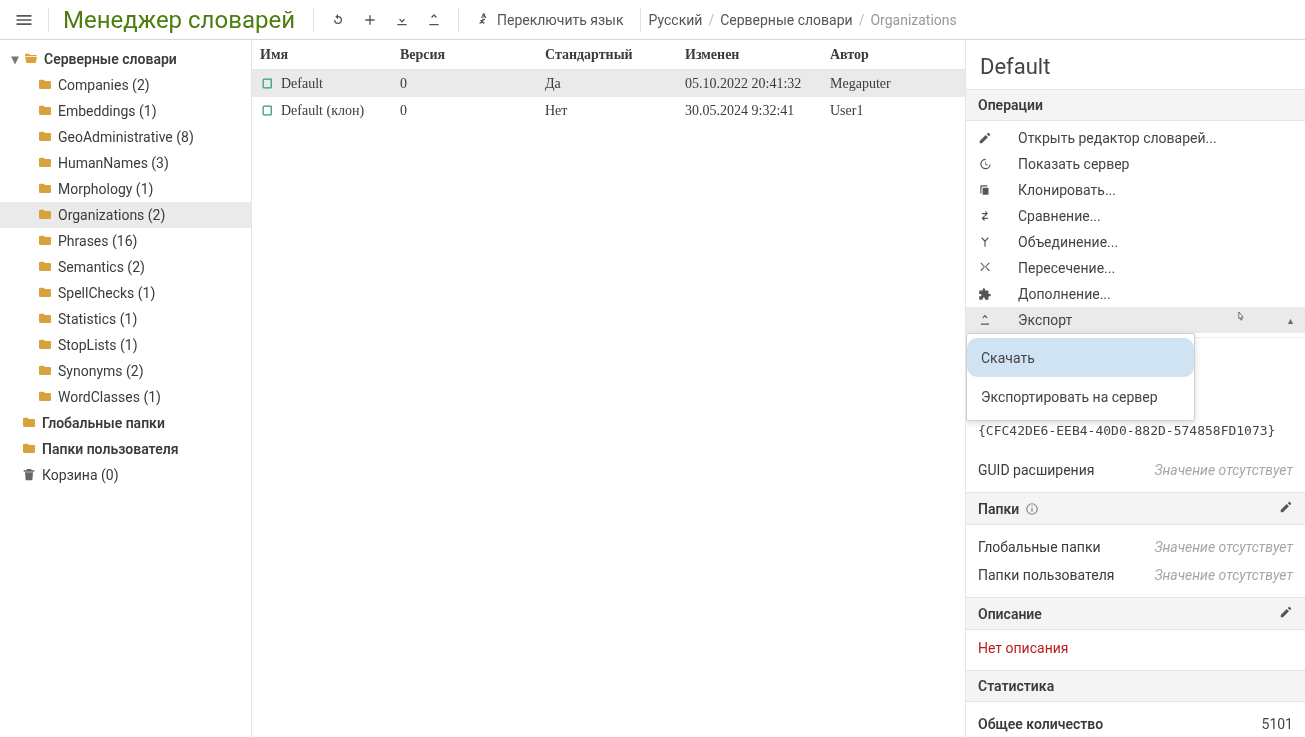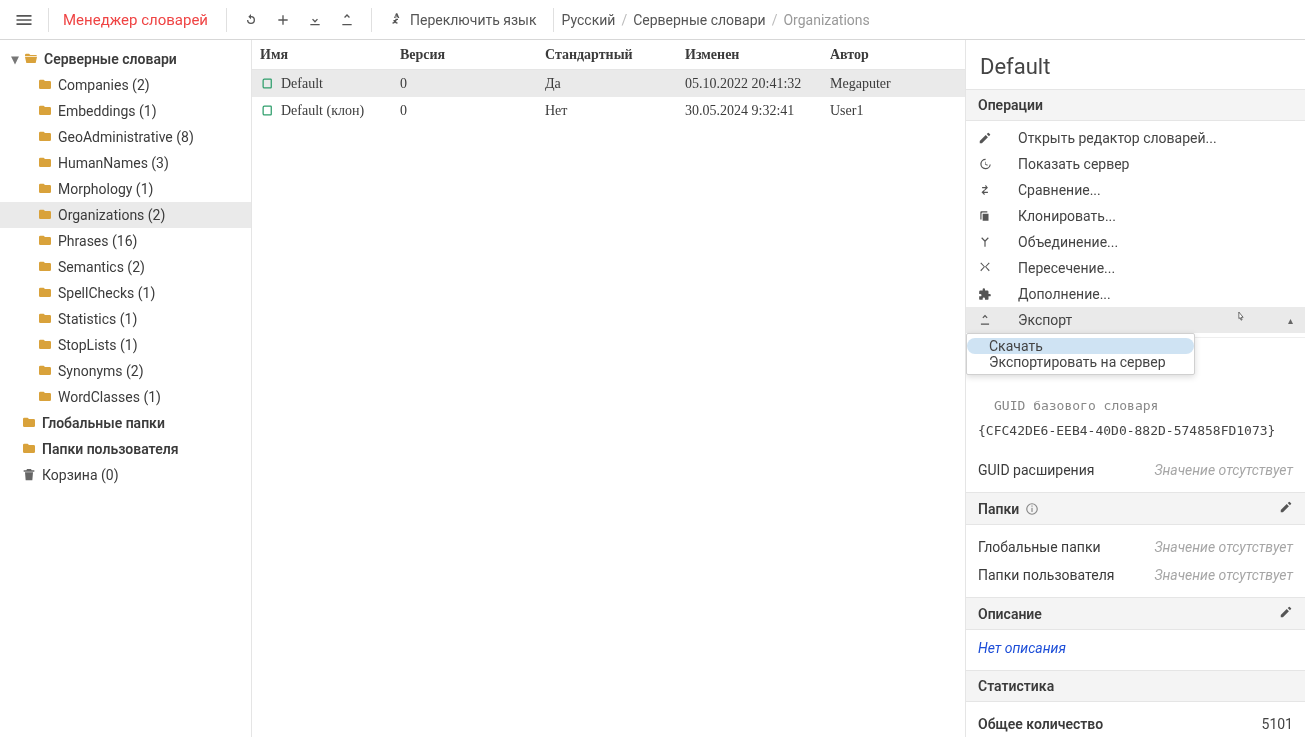--- a/index.html
+++ b/index.html
@@ -1,21 +1,21 @@
 <!DOCTYPE html>
 <html><head>
 <meta charset="utf-8">
 <style>
   * { box-sizing: border-box; }
   html, body { margin:0; padding:0; font-family: -apple-system, BlinkMacSystemFont, "Segoe UI", Roboto, Arial, sans-serif; font-size:14px; color:#3b3b3b; background:#fff; height:100%; }
   .app { display:flex; flex-direction:column; height:737px; width:1305px; }
   .toolbar { display:flex; align-items:center; height:40px; border-bottom:1px solid #d7d7d7; padding:0 8px; gap:0; }
   .toolbar .sep { width:1px; height:24px; background:#e0e0e0; margin:0 8px; }
   .toolbar .iconbtn { width:32px; height:32px; display:flex; align-items:center; justify-content:center; cursor:pointer; color:#555; }
-  .toolbar .title { font-size:15px; color:#ef4444; padding:0 10px 0 6px; white-space:nowrap; }
+  .toolbar .title { font-size:24px; color:#4d7c0f; padding:0 10px 0 6px; white-space:nowrap; }
   .toolbar .langbtn { display:flex; align-items:center; gap:6px; color:#555; cursor:pointer; padding:0 8px; height:32px; }
   .toolbar .crumbs { display:flex; gap:6px; color:#555; }
   .toolbar .crumbs .sep2 { color:#bbb; }
   .toolbar .crumbs .cur { color:#999; }
   .toolbar svg { width:16px; height:16px; }
   .hamburger svg { width:20px; height:20px; }
 
   .work { flex:1; display:flex; min-height:0; }
   .sidebar { width:252px; border-right:1px solid #e5e5e5; overflow:auto; padding-top:6px; }
   .treeitem { display:flex; align-items:center; height:26px; padding-left:8px; cursor:pointer; color:#3b3b3b; }
@@ -48,24 +48,24 @@
   .oprow.expanded { background:#eaeaea; }
   .oprow .chev { margin-left:auto; color:#666; font-size:10px; }
   .oprow svg { width:14px; height:14px; color:#555; }
 
   .kvlist { padding:8px 12px; }
   .kv { display:flex; padding:6px 0;gap:35px; }
   .kv .k { color:#3b3b3b; }
   .kv .v { margin-left:auto; color:#444; text-align:right; }
   .kv .v.muted { color:#a6a6a6; font-style:italic; }
   .mono { font-family: Consolas, monospace; font-size:13px; color:#444; padding:0 12px 10px; }
-  .desc-empty { font-style:italic; color:#1d4ed8; padding:10px 12px 14px; }
+  .desc-empty { color:#b91c1c; padding:10px 12px 14px; }
 
   .popup { position:absolute; left:0; right:0; top:0; background:#fff; border:1px solid #d0d0d0; box-shadow:0 2px 6px rgba(0,0,0,.15); border-radius:2px; z-index:10; padding:4px 0; }
-  .popup .pitem { height:16px; display:flex; align-items:center; padding:0 22px; cursor:pointer;border-radius:10px; }
+  .popup .pitem { height:39px; display:flex; align-items:center; padding:0 14px; cursor:pointer;border-radius:10px; }
   .popup .pitem.hover { background:#cfe3f3; }
 
   .info-icon { width:14px; height:14px; color:#888; }
   .relpos { position:relative;text-align:right; }
   .cursor { position:absolute; width:18px; height:24px; pointer-events:none; z-index:20; }
 </style>
 </head>
 <body>
 
 <div class="app">
@@ -309,29 +309,29 @@
           <span>Открыть редактор словарей...</span>
         </div>
         <div class="oprow">
           <svg viewBox="0 0 24 24">
               <path fill="currentColor" d="M13 3a9 9 0 1 0 8.9 10H20a7 7 0 1 1-7-8V3zM12 8v5l4 2 .8-1.6L13 12V8z"></path>
             </svg>
           <span>Показать сервер</span>
         </div>
         <div class="oprow">
           <svg viewBox="0 0 24 24">
+              <path fill="currentColor" d="M8 8h10v12H8zM6 4h10v2H8a2 2 0 0 0-2 2v10H4V6a2 2 0 0 1 2-2z"></path>
+            </svg>
+          <span>Клонировать...</span>
+        </div>
+        <div class="oprow">
+          <svg viewBox="0 0 24 24">
               <path fill="currentColor" d="M7 7h7l-2-2 1.4-1.4L17 8l-4.6 4.4L11 11l2-2H7zM17 17H10l2 2-1.4 1.4L6 16l4.6-4.4L12 13l-2 2h7z"></path>
             </svg>
           <span>Сравнение...</span>
-        </div>
-        <div class="oprow">
-          <svg viewBox="0 0 24 24">
-              <path fill="currentColor" d="M8 8h10v12H8zM6 4h10v2H8a2 2 0 0 0-2 2v10H4V6a2 2 0 0 1 2-2z"></path>
-            </svg>
-          <span>Клонировать...</span>
         </div>
         <div class="oprow">
           <svg viewBox="0 0 24 24">
               <path fill="currentColor" d="M7 4l5 5 5-5 1.4 1.4L13 11v9h-2v-9L5.6 5.4z"></path>
             </svg>
           <span>Объединение...</span>
         </div>
         <div class="oprow">
           <svg viewBox="0 0 24 24">
               <path fill="currentColor" d="M4 4l6 6-6 6 1.4 1.4L12 10l6.6 7.4L20 16l-6-6 6-6-1.4-1.4L12 10 5.4 2.6z"></path>

